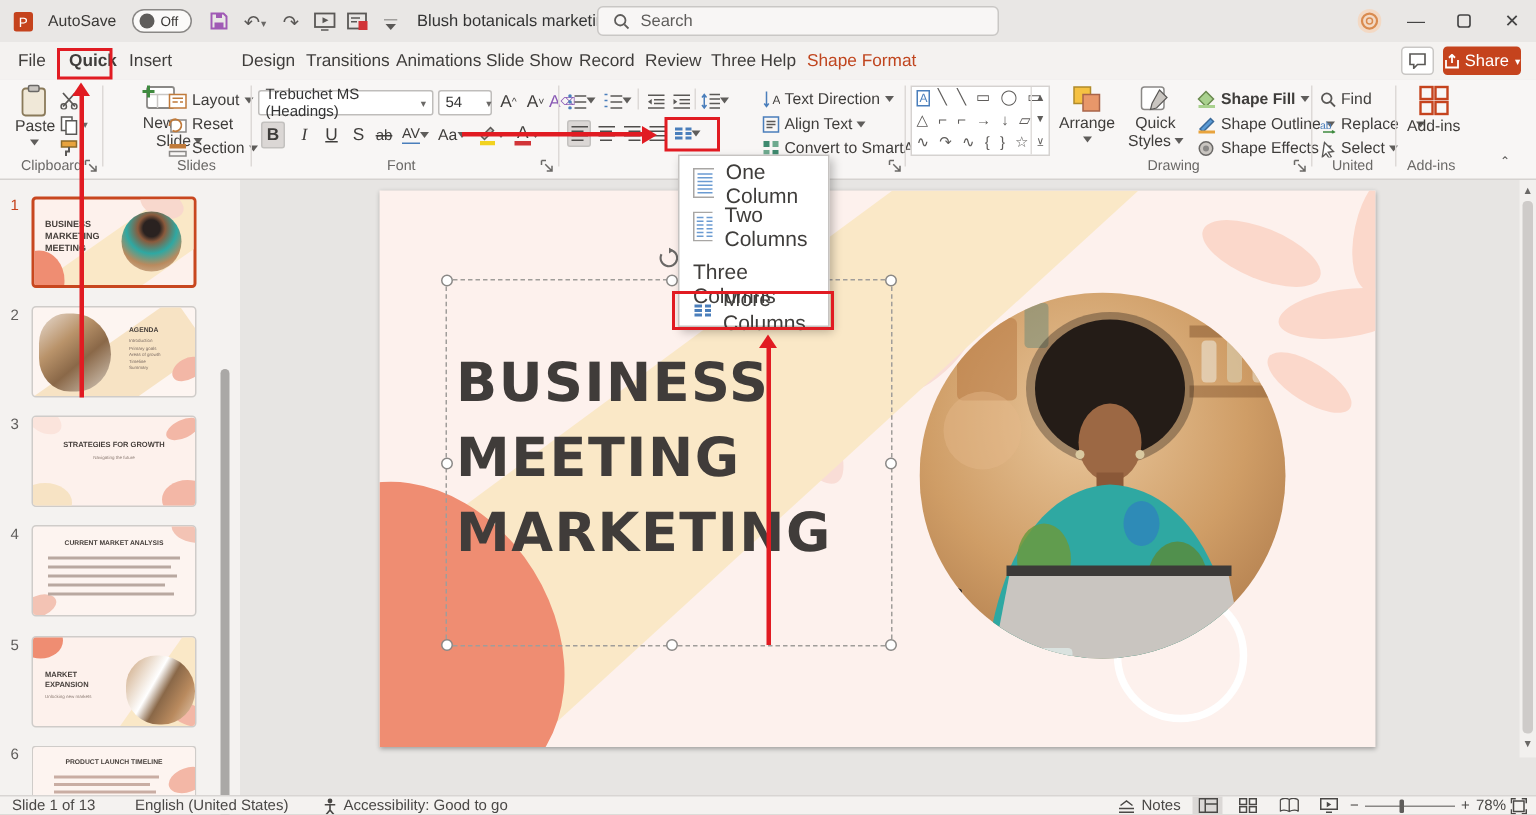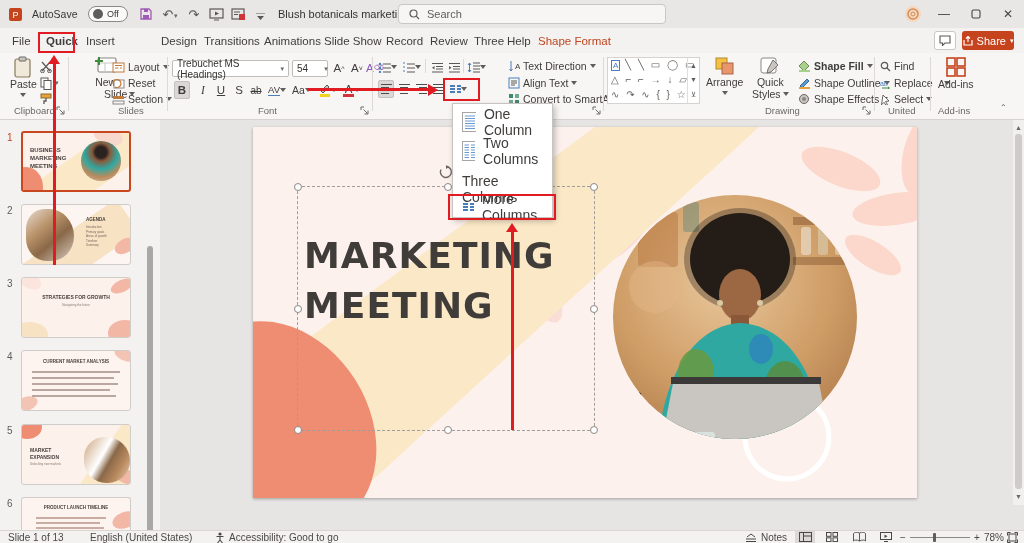--- a/index.html
+++ b/index.html
@@ -698,22 +698,23 @@
         <span class="hdl" style="right:-4px;bottom:-4px;"></span>
       </div>
       <div style="position:absolute;left:186px;top:38px;">
         <svg width="14" height="14">
             <path d="M7 1.5 a5.5 5.5 0 1 1 -5 3" fill="none" stroke="#6a6866" stroke-width="1.4"></path>
             <path d="M7 0 l3 2 -3 2z" fill="#6a6866"></path>
           </svg>
       </div>
 
       <div id="slide-title">
+        <div>BUSINESS</div>
+        <div>MEETING</div>
         <div>MARKETING</div>
-        <div>MEETING</div>
       </div>
     </div>
   </div>
 
   <div id="vscroll">
     <div class="arr" style="top:2px;">▲</div>
     <div class="vthumb"></div>
     <div class="arr" style="bottom:2px;">▼</div>
   </div>
 

